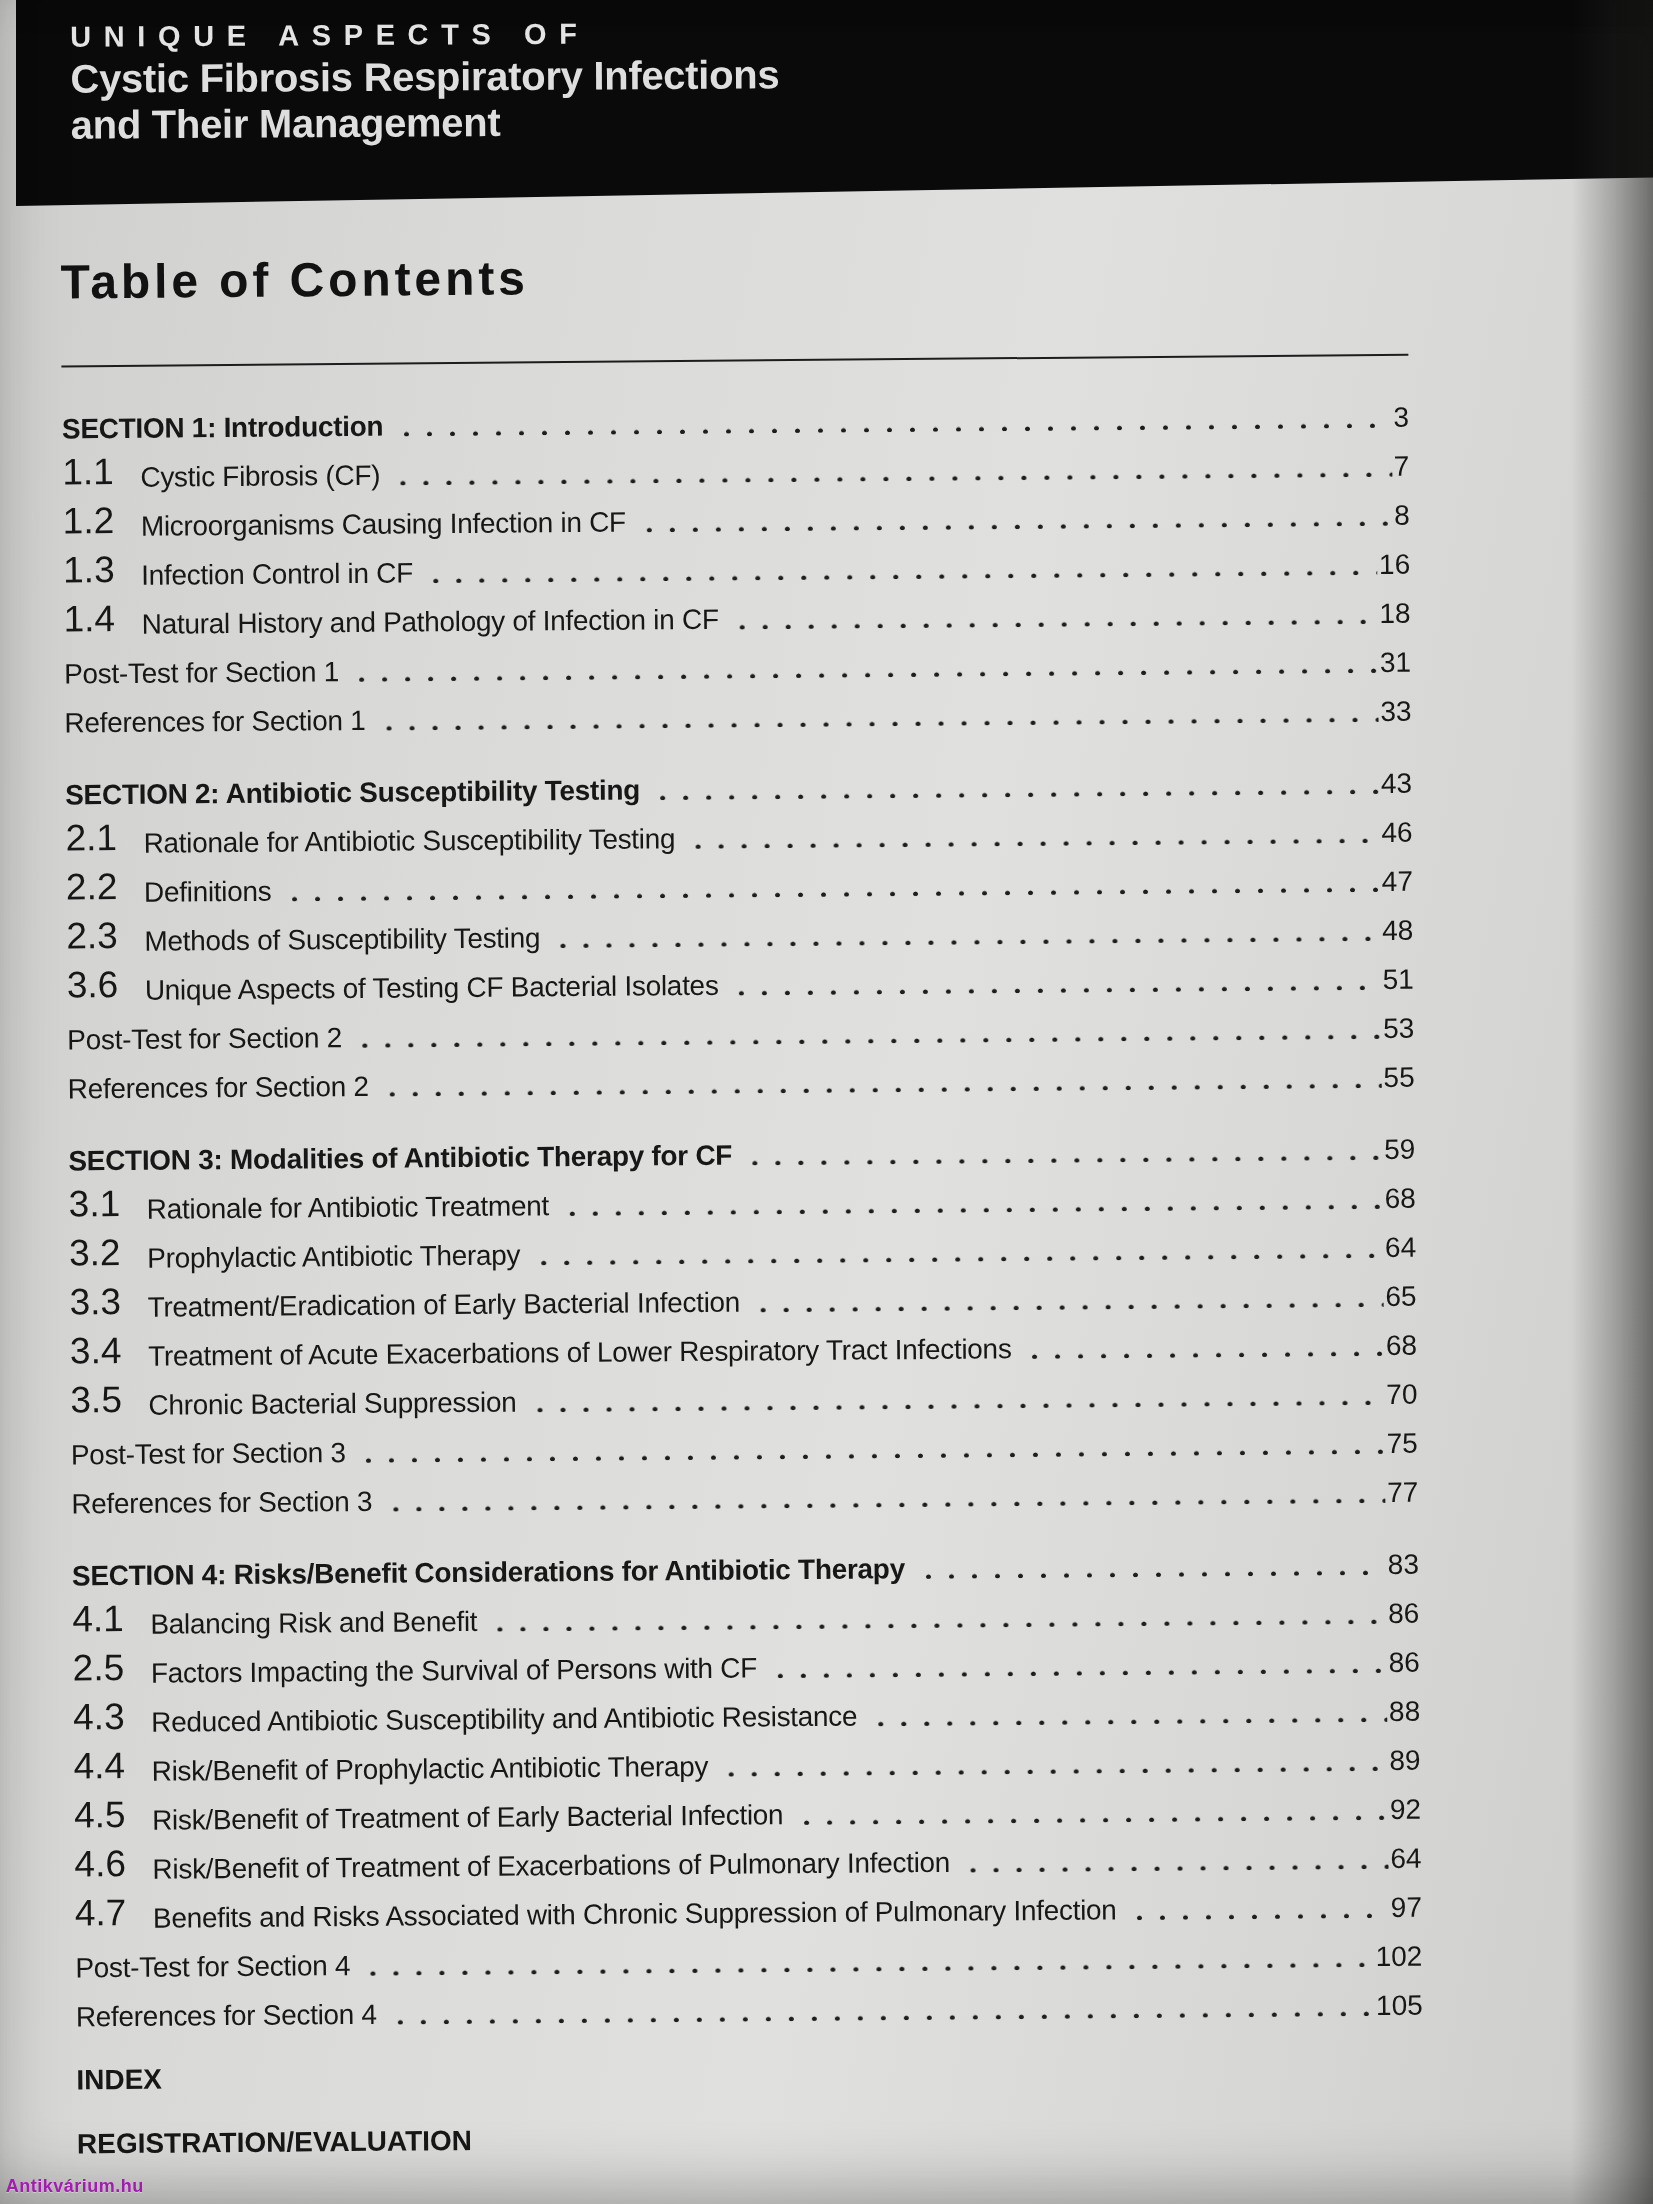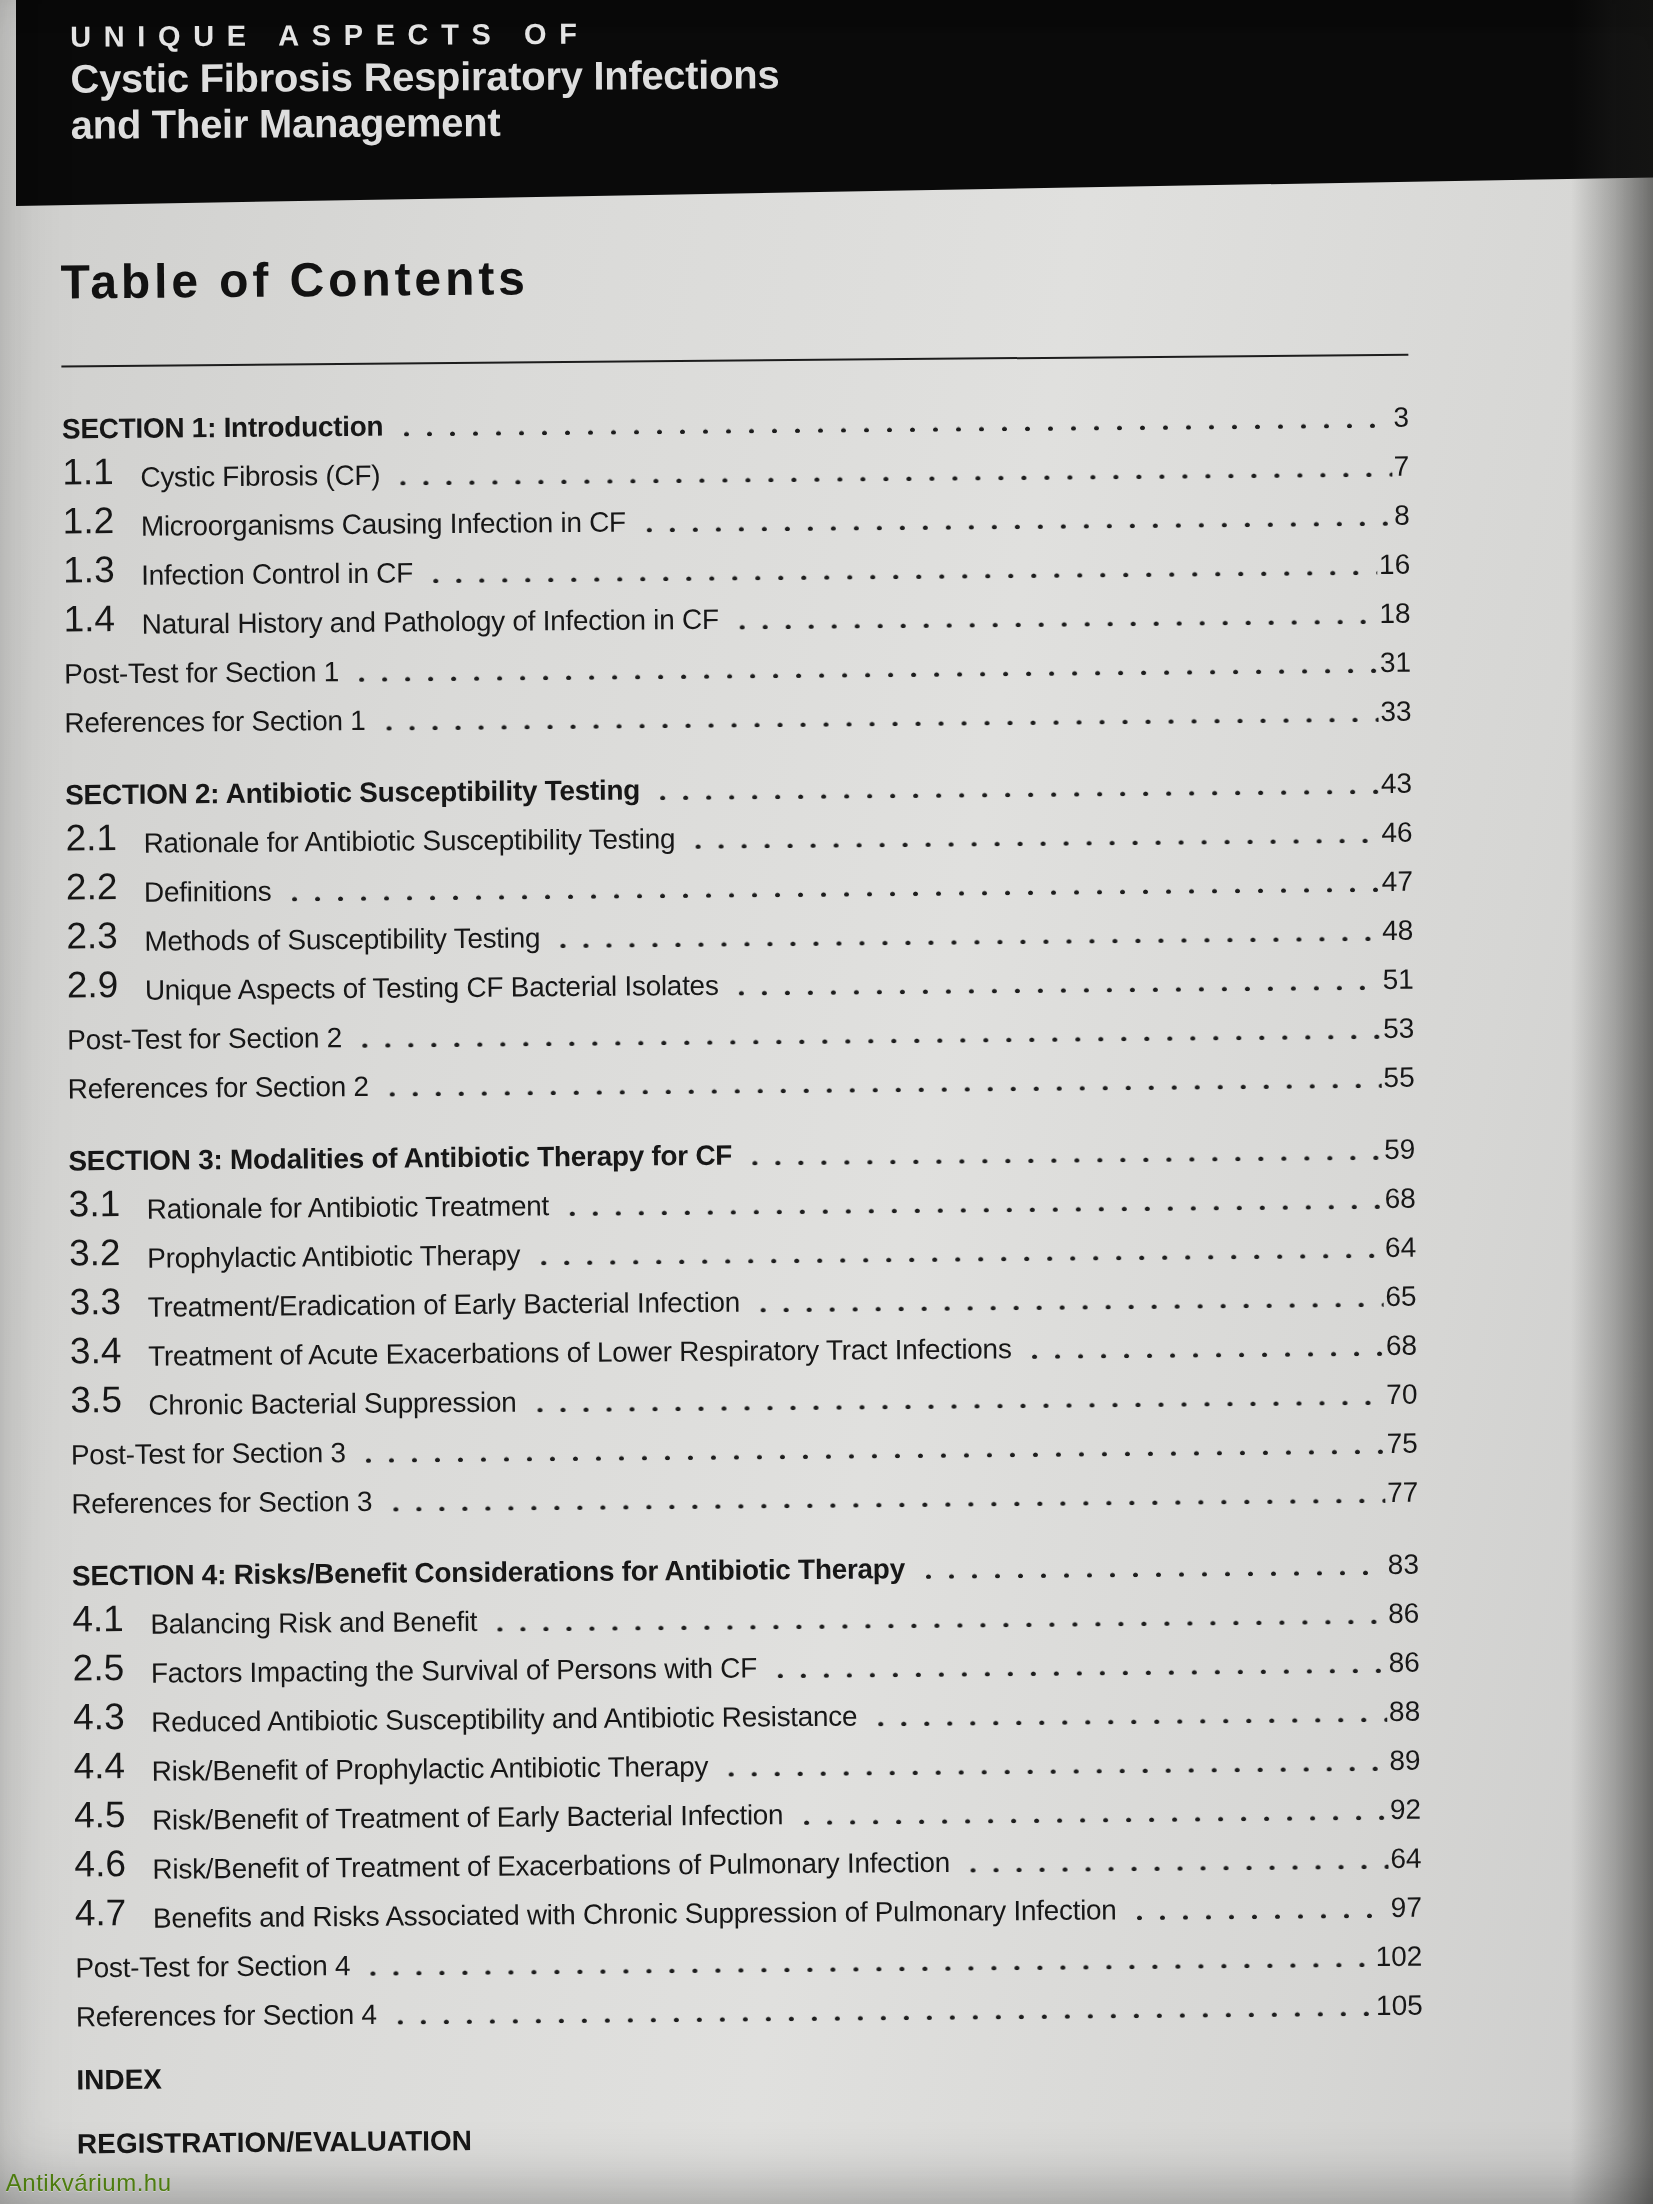--- a/index.html
+++ b/index.html
@@ -46,21 +46,21 @@
   .row-heading .pg{font-weight:normal;}
   .leader{
     flex:1;height:5.8px;margin:0 1.9px 11.6px 11.6px;
     background-image:radial-gradient(circle,#1d1d1d 2px,rgba(0,0,0,0) 2.7px);
     background-size:23px 5.8px;background-repeat:repeat-x;background-position:left center;
   }
   .row-tail{margin-top:14.6px;}
   .row-tail .lbl{font-weight:bold;letter-spacing:0;}
   .watermark{
     position:absolute;left:5.8px;bottom:7.8px;z-index:5;
-    font-size:24px;font-weight:normal;color:#4d7c0f;
+    font-size:18px;font-weight:bold;color:#a21caf;
     text-shadow:0 1px 0 rgba(255,255,255,0.35);letter-spacing:0.5px;
   }
   .edge-right{
     position:absolute;top:0;right:0;bottom:0;width:83px;z-index:4;pointer-events:none;
     background:linear-gradient(to right,rgba(40,40,38,0) 0%,rgba(40,40,38,0.30) 55%,rgba(30,30,28,0.55) 100%);
   }
   .vignette{
     position:absolute;inset:0;z-index:4;pointer-events:none;
     box-shadow:inset 0 -45px 68px -33px rgba(0,0,0,0.30),
                inset 45px 0 87px -58px rgba(0,0,0,0.18),
@@ -139,21 +139,21 @@
     <span class="leader"></span>
     <span class="pg">47</span>
   </div>
         <div class="row row-entry">
     <span class="num">2.3</span>
     <span class="lbl">Methods of Susceptibility Testing</span>
     <span class="leader"></span>
     <span class="pg">48</span>
   </div>
         <div class="row row-entry">
-    <span class="num">2.9</span>
+    <span class="num">3.6</span>
     <span class="lbl">Unique Aspects of Testing CF Bacterial Isolates</span>
     <span class="leader"></span>
     <span class="pg">51</span>
   </div>
         <div class="row row-extra">
     <span class="lbl">Post-Test for Section 2</span>
     <span class="leader"></span>
     <span class="pg">53</span>
   </div>
         <div class="row row-extra">

